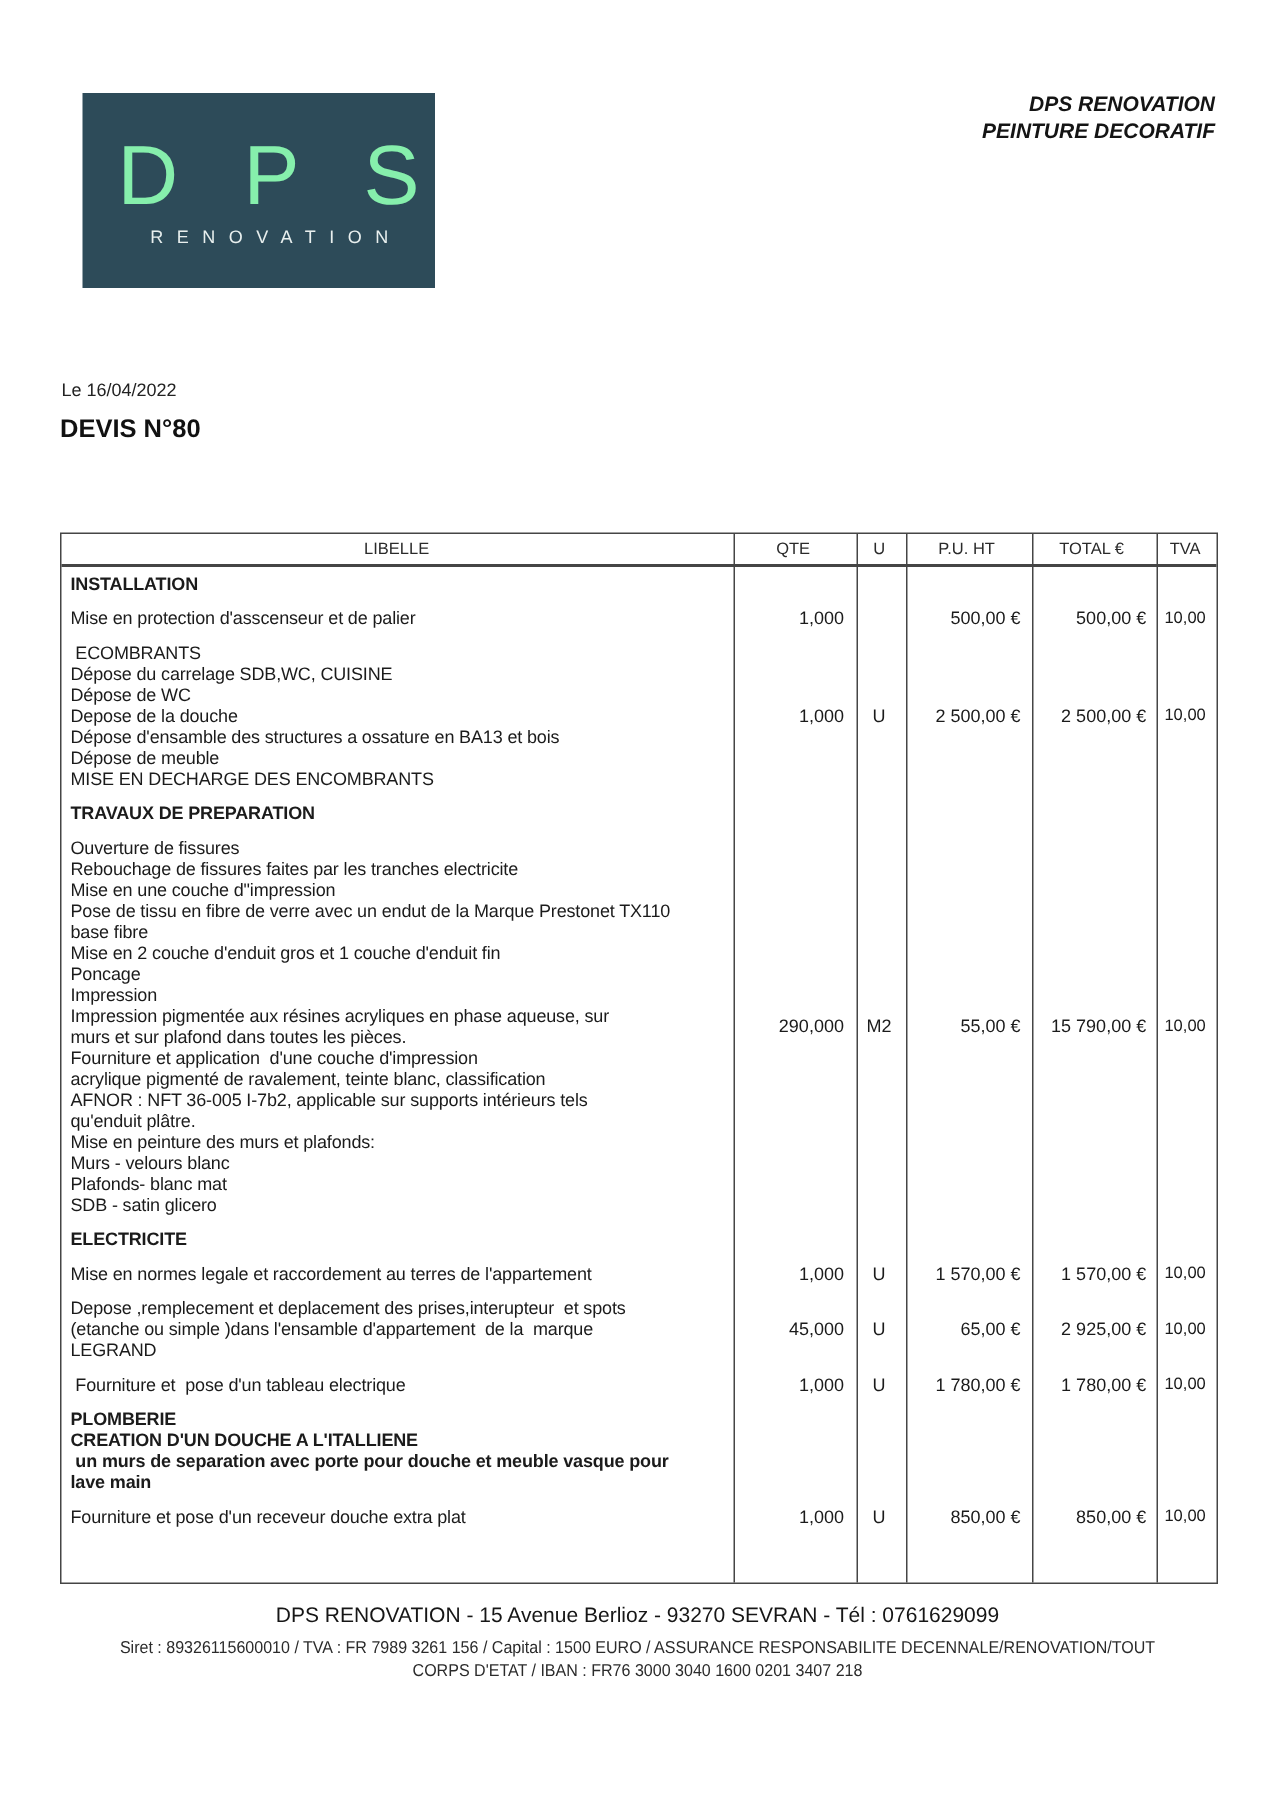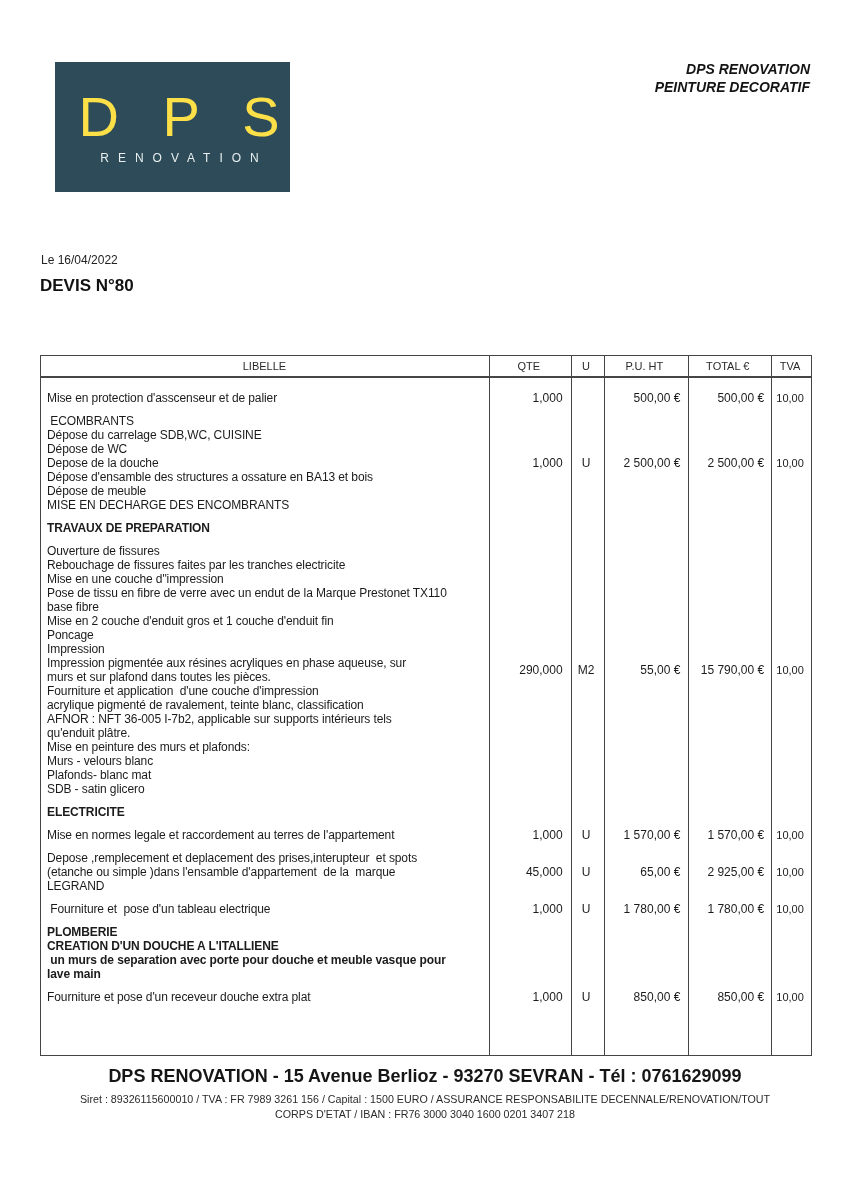--- a/index.html
+++ b/index.html
@@ -2,21 +2,21 @@
 <html><head>
 <meta charset="utf-8">
 <style>
   html,body{margin:0;padding:0;background:#fff;}
   .page{position:relative;width:850px;height:1200px;background:#ffffff;overflow:hidden;
         font-family:"Liberation Sans",sans-serif;color:#1d1d1d;}
 
   
   .logo{position:absolute;left:55px;top:62px;width:235px;height:130px;background:#2d4b59;
         display:flex;flex-direction:column;align-items:center;justify-content:center;}
-  .logo-initials{color:#fde047;font-size:56px;font-weight:100;letter-spacing:14px;
+  .logo-initials{color:#86efac;font-size:56px;font-weight:100;letter-spacing:14px;
         line-height:56px;margin-left:27px;white-space:pre;}
   .logo-sub{color:#e8efee;font-size:12px;font-weight:100;letter-spacing:9px;margin-top:6px;
         margin-left:23px;}
 
   
   .letterhead{position:absolute;right:40px;top:60px;text-align:right;font-weight:bold;
         font-style:italic;font-size:14px;line-height:18px;color:#141414;}
 
   
   .doc-date{position:absolute;left:41px;top:253px;font-size:12px;color:#222;}
@@ -37,21 +37,21 @@
   .c-qte{width:82px;display:flex;align-items:center;justify-content:flex-end;padding-right:7px;}
   .c-u{width:33px;display:flex;align-items:center;justify-content:center;}
   .c-pu{width:84px;display:flex;align-items:center;justify-content:flex-end;padding-right:6px;}
   .c-total{width:83px;display:flex;align-items:center;justify-content:flex-end;padding-right:5px;}
   .c-tva{width:42px;display:flex;align-items:center;justify-content:center;font-size:11px;}
   .th-desc{width:448px;}.th-qte{width:82px;}.th-u{width:33px;}
   .th-pu{width:84px;}.th-total{width:83px;}.th-tva{width:42px;}
 
   
   .footer{position:absolute;left:0;top:1068px;width:850px;text-align:center;color:#161616;}
-  .f-bold{font-size:18px;font-weight:bold;line-height:17px;}
+  .f-bold{font-size:14px;font-weight:normal;line-height:17px;}
   .f-legal{font-size:11.5px;line-height:15px;color:#2b2b2b;white-space:nowrap;
            transform:scaleX(0.93);transform-origin:50% 50%;}
   .f-legal-wrap{margin-top:7px;}
 </style>
 </head>
 <body>
 
 <div class="page">
 
   <div class="logo">
@@ -71,20 +71,21 @@
     <div class="thead">
       <div class="th th-desc">LIBELLE</div>
       <div class="th th-qte">QTE</div>
       <div class="th th-u">U</div>
       <div class="th th-pu">P.U. HT</div>
       <div class="th th-total">TOTAL €</div>
       <div class="th th-tva">TVA</div>
     </div>
     <div class="tbody">
         <div class="trow bold">
+          <div class="tcell c-desc">INSTALLATION</div>
           <div class="tcell c-qte"></div>
           <div class="tcell c-u"></div>
           <div class="tcell c-pu"></div>
           <div class="tcell c-total"></div>
           <div class="tcell c-tva"></div>
         </div>
         <div class="trow">
           <div class="tcell c-desc">Mise en protection d'asscenseur et de palier</div>
           <div class="tcell c-qte">1,000</div>
           <div class="tcell c-u"></div>

